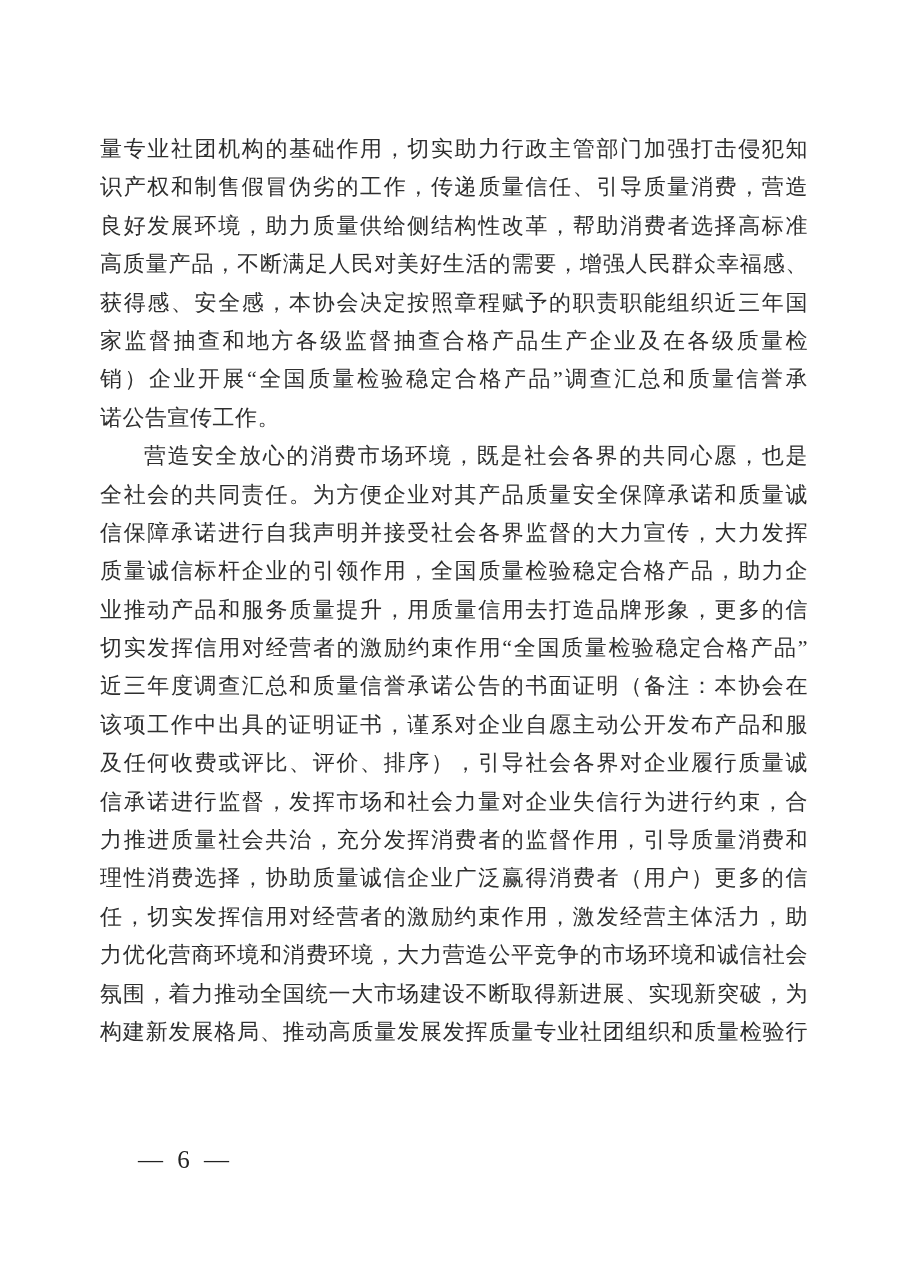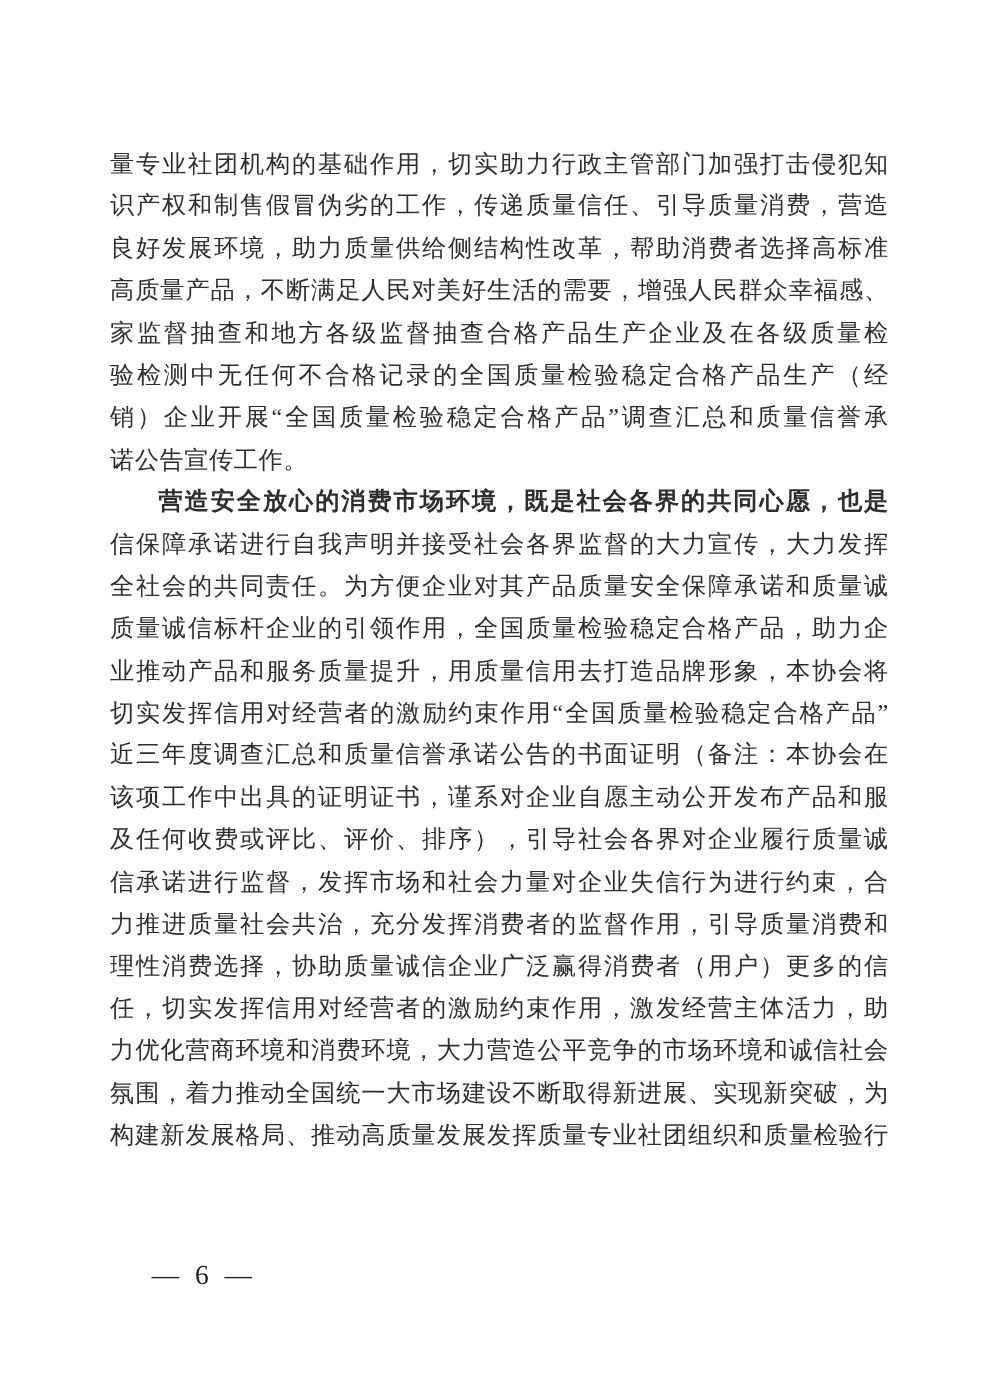--- a/index.html
+++ b/index.html
@@ -31,21 +31,20 @@
   }
   .line {
     text-align: justify;
     text-align-last: justify;
     white-space: nowrap;
     height: 38.4px;
     overflow: hidden;
   }
   .line.indent {
     text-indent: 2em;
-    font-weight: bold;
   }
   .line.last-line {
     text-align-last: left;
   }
   .footer {
     position: absolute;
     left: 138px;
     top: 1146px;
     color: #222222;
     font-size: 25px;
@@ -57,32 +56,32 @@
 <body>
 
 <div class="page">
   <div class="text-block">
 
     <div class="paragraph">
       <div class="line">量专业社团机构的基础作用，切实助力行政主管部门加强打击侵犯知</div>
       <div class="line">识产权和制售假冒伪劣的工作，传递质量信任、引导质量消费，营造</div>
       <div class="line">良好发展环境，助力质量供给侧结构性改革，帮助消费者选择高标准</div>
       <div class="line">高质量产品，不断满足人民对美好生活的需要，增强人民群众幸福感、</div>
+      <div class="line">获得感、安全感，本协会决定按照章程赋予的职责职能组织近三年国</div>
       <div class="line">家监督抽查和地方各级监督抽查合格产品生产企业及在各级质量检</div>
-      <div class="line">验检测中无任何不合格记录的全国质量检验稳定合格产品生产（经</div>
       <div class="line">销）企业开展“全国质量检验稳定合格产品”调查汇总和质量信誉承</div>
       <div class="line last-line">诺公告宣传工作。</div>
     </div>
 
     <div class="paragraph">
       <div class="line indent">营造安全放心的消费市场环境，既是社会各界的共同心愿，也是</div>
+      <div class="line">全社会的共同责任。为方便企业对其产品质量安全保障承诺和质量诚</div>
       <div class="line">信保障承诺进行自我声明并接受社会各界监督的大力宣传，大力发挥</div>
-      <div class="line">全社会的共同责任。为方便企业对其产品质量安全保障承诺和质量诚</div>
       <div class="line">质量诚信标杆企业的引领作用，全国质量检验稳定合格产品，助力企</div>
-      <div class="line">业推动产品和服务质量提升，用质量信用去打造品牌形象，本协会将</div>
+      <div class="line">业推动产品和服务质量提升，用质量信用去打造品牌形象，更多的信</div>
       <div class="line">切实发挥信用对经营者的激励约束作用“全国质量检验稳定合格产品”</div>
       <div class="line">近三年度调查汇总和质量信誉承诺公告的书面证明（备注：本协会在</div>
       <div class="line">该项工作中出具的证明证书，谨系对企业自愿主动公开发布产品和服</div>
       <div class="line">及任何收费或评比、评价、排序），引导社会各界对企业履行质量诚</div>
       <div class="line">信承诺进行监督，发挥市场和社会力量对企业失信行为进行约束，合</div>
       <div class="line">力推进质量社会共治，充分发挥消费者的监督作用，引导质量消费和</div>
       <div class="line">理性消费选择，协助质量诚信企业广泛赢得消费者（用户）更多的信</div>
       <div class="line">任，切实发挥信用对经营者的激励约束作用，激发经营主体活力，助</div>
       <div class="line">力优化营商环境和消费环境，大力营造公平竞争的市场环境和诚信社会</div>
       <div class="line">氛围，着力推动全国统一大市场建设不断取得新进展、实现新突破，为</div>

